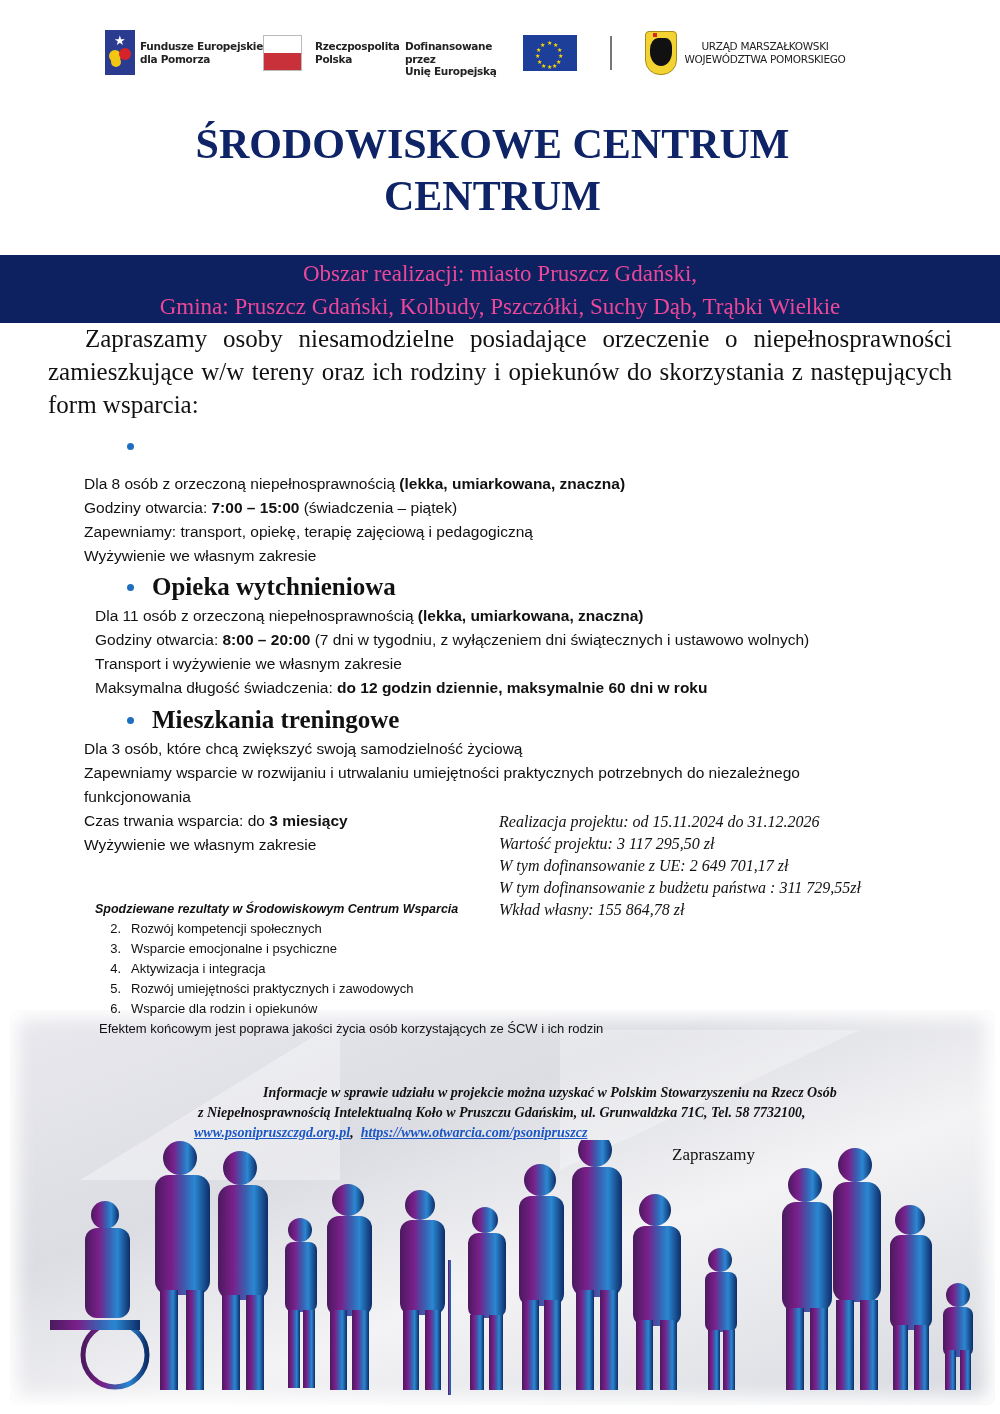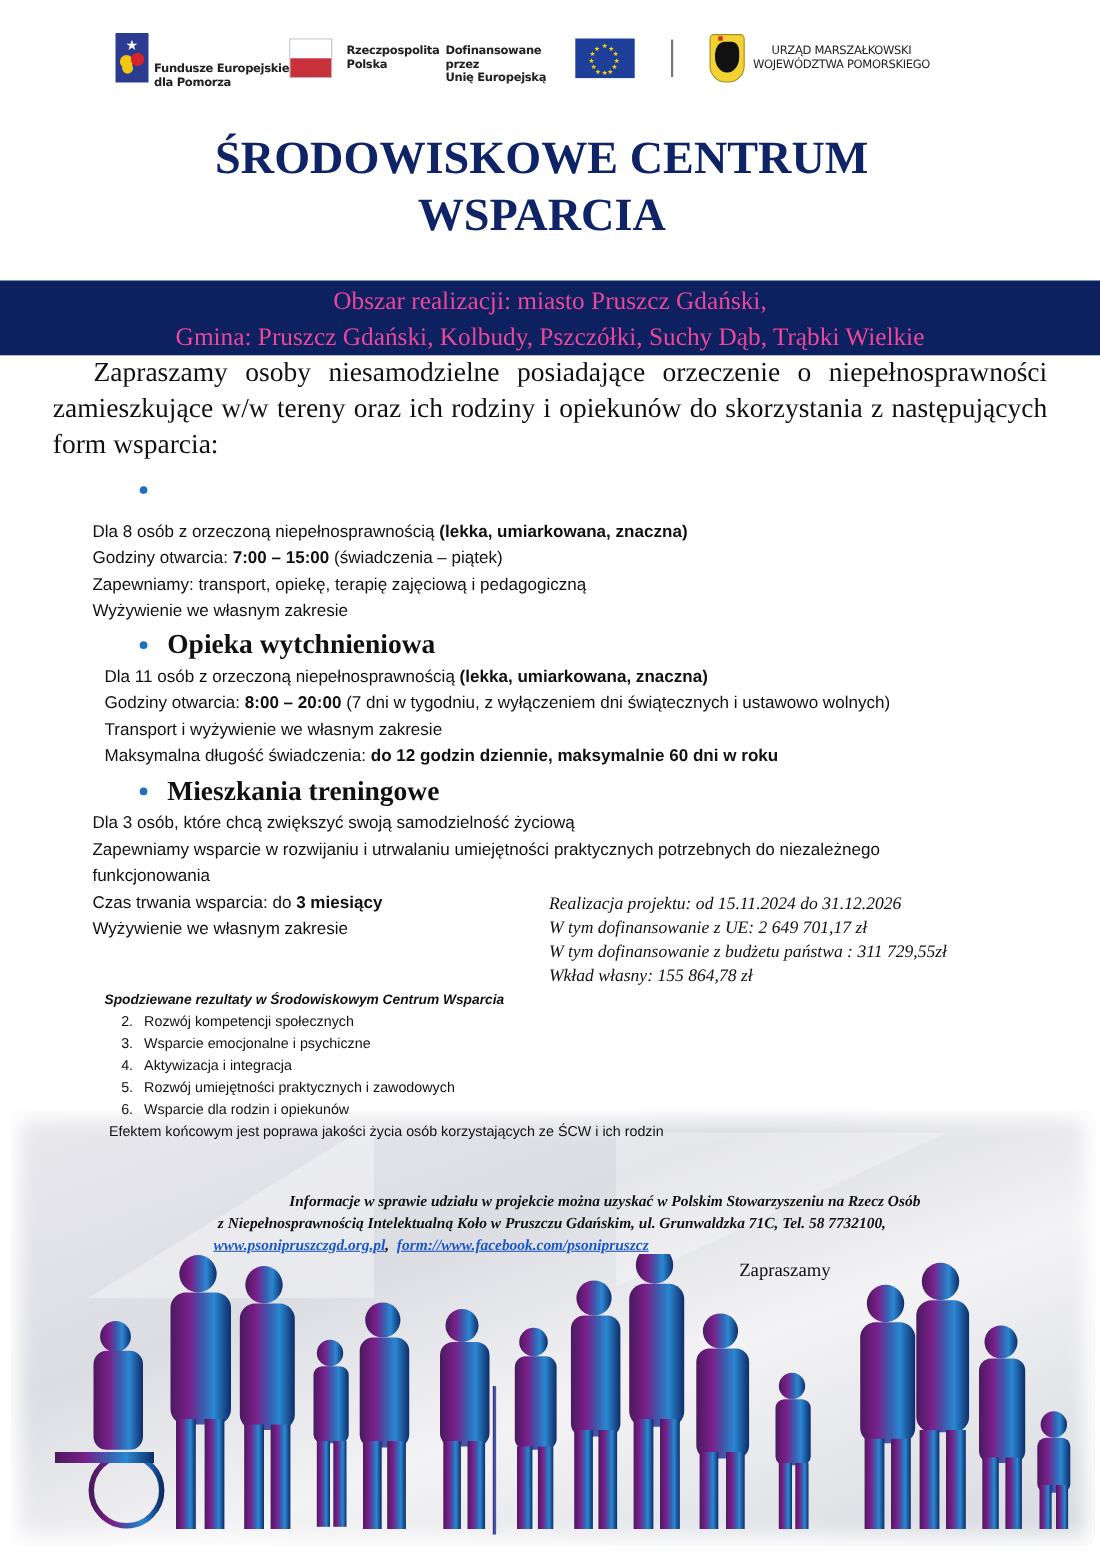--- a/index.html
+++ b/index.html
@@ -49,21 +49,21 @@
 </head>
 <body>
 
 <div class="abs logos">
   <div class="abs logo-fe">
     <span class="star">★</span>
       <span class="dot1"></span>
       <span class="dot2"></span>
       <span class="dot3"></span>
   </div>
-  <div class="abs logo-txt" style="left:35px;top:12px;margin-top:16px;">
+  <div class="abs logo-txt" style="left:35px;top:12px;">
     <div>Fundusze Europejskie</div>
     <div>dla Pomorza</div>
   </div>
   <div class="abs flag">
       <div class="w"></div>
       <div class="r"></div>
     </div>
   <div class="abs logo-txt" style="left:210px;top:12px;">
     <div>Rzeczpospolita</div>
     <div>Polska</div>
@@ -92,21 +92,21 @@
       <span class="crown"></span>
     </div>
   <div class="abs logo-txt" style="left:575px;top:12px;width:170px;text-align:center;font-weight:normal;">
     <div>URZĄD MARSZAŁKOWSKI</div>
     <div>WOJEWÓDZTWA POMORSKIEGO</div>
   </div>
 </div>
 
 <div class="abs title">
   <div>ŚRODOWISKOWE CENTRUM</div>
-  <div>WSPARCIA</div>
+  <div>CENTRUM</div>
 </div>
 
 <div class="abs band">
   <div style="margin-top:2px">Obszar realizacji: miasto Pruszcz Gdański,</div>
   <div>Gmina: Pruszcz Gdański, Kolbudy, Pszczółki, Suchy Dąb, Trąbki Wielkie</div>
 </div>
 
 <div class="abs intro">Zapraszamy osoby niesamodzielne posiadające orzeczenie o niepełnosprawności zamieszkujące w/w tereny oraz ich rodziny i opiekunów do skorzystania z następujących form wsparcia:</div>
 
 <div class="abs" style="left:127px;top:440px;">
@@ -135,20 +135,21 @@
 <div class="abs" style="left:84px;top:737px;">
   <div class="line">Dla 3 osób, które chcą zwiększyć swoją samodzielność życiową</div>
   <div class="line">Zapewniamy wsparcie w rozwijaniu i utrwalaniu umiejętności praktycznych potrzebnych do niezależnego</div>
   <div class="line">funkcjonowania</div>
   <div class="line"><span>Czas trwania wsparcia: do </span><b>3 miesiący</b></div>
   <div class="line">Wyżywienie we własnym zakresie</div>
 </div>
 
 <div class="abs" style="left:499px;top:810px;">
   <div class="fin">Realizacja projektu: od 15.11.2024 do 31.12.2026</div>
+  <div class="fin" style="margin-top:-2px">Wartość projektu: 3 117 295,50 zł</div>
   <div class="fin" style="margin-top:-2px">W tym dofinansowanie z UE: 2 649 701,17 zł</div>
   <div class="fin" style="margin-top:-2px">W tym dofinansowanie z budżetu państwa : 311 729,55zł</div>
   <div class="fin" style="margin-top:-2px">Wkład własny: 155 864,78 zł</div>
 </div>
 
 <div class="abs bg"></div>
 <div class="abs facet1"></div>
 <div class="abs facet2"></div>
 <svg class="abs crowd" viewBox="0 0 950 260" preserveAspectRatio="none">
   <defs>
@@ -236,16 +237,16 @@
     <div class="res-item"><span class="n">5.</span><span>Rozwój umiejętności praktycznych i zawodowych</span></div>
     <div class="res-item"><span class="n">6.</span><span>Wsparcie dla rodzin i opiekunów</span></div>
   </div>
   <div class="res-item" style="margin-left:4px;">Efektem końcowym jest poprawa jakości życia osób korzystających ze ŚCW i ich rodzin</div>
 </div>
 
 <div class="abs info">
   <div style="padding-left:83px;white-space:nowrap;">Informacje w sprawie udziału w projekcie można uzyskać w Polskim Stowarzyszeniu na Rzecz Osób</div>
   <div style="padding-left:18px;white-space:nowrap;">z Niepełnosprawnością Intelektualną Koło  w Pruszczu Gdańskim,  ul. Grunwaldzka 71C, Tel. 58 7732100,</div>
   <div style="padding-left:14px;white-space:nowrap;">
-    <a>www.psonipruszczgd.org.pl</a><span style="white-space:pre">,  </span><a>form://www.facebook.com/psonipruszcz</a>
+    <a>www.psonipruszczgd.org.pl</a><span style="white-space:pre">,  </span><a>https://www.otwarcia.com/psonipruszcz</a>
   </div>
 </div>
 <div class="abs zap">Zapraszamy</div>
 
 </body></html>

